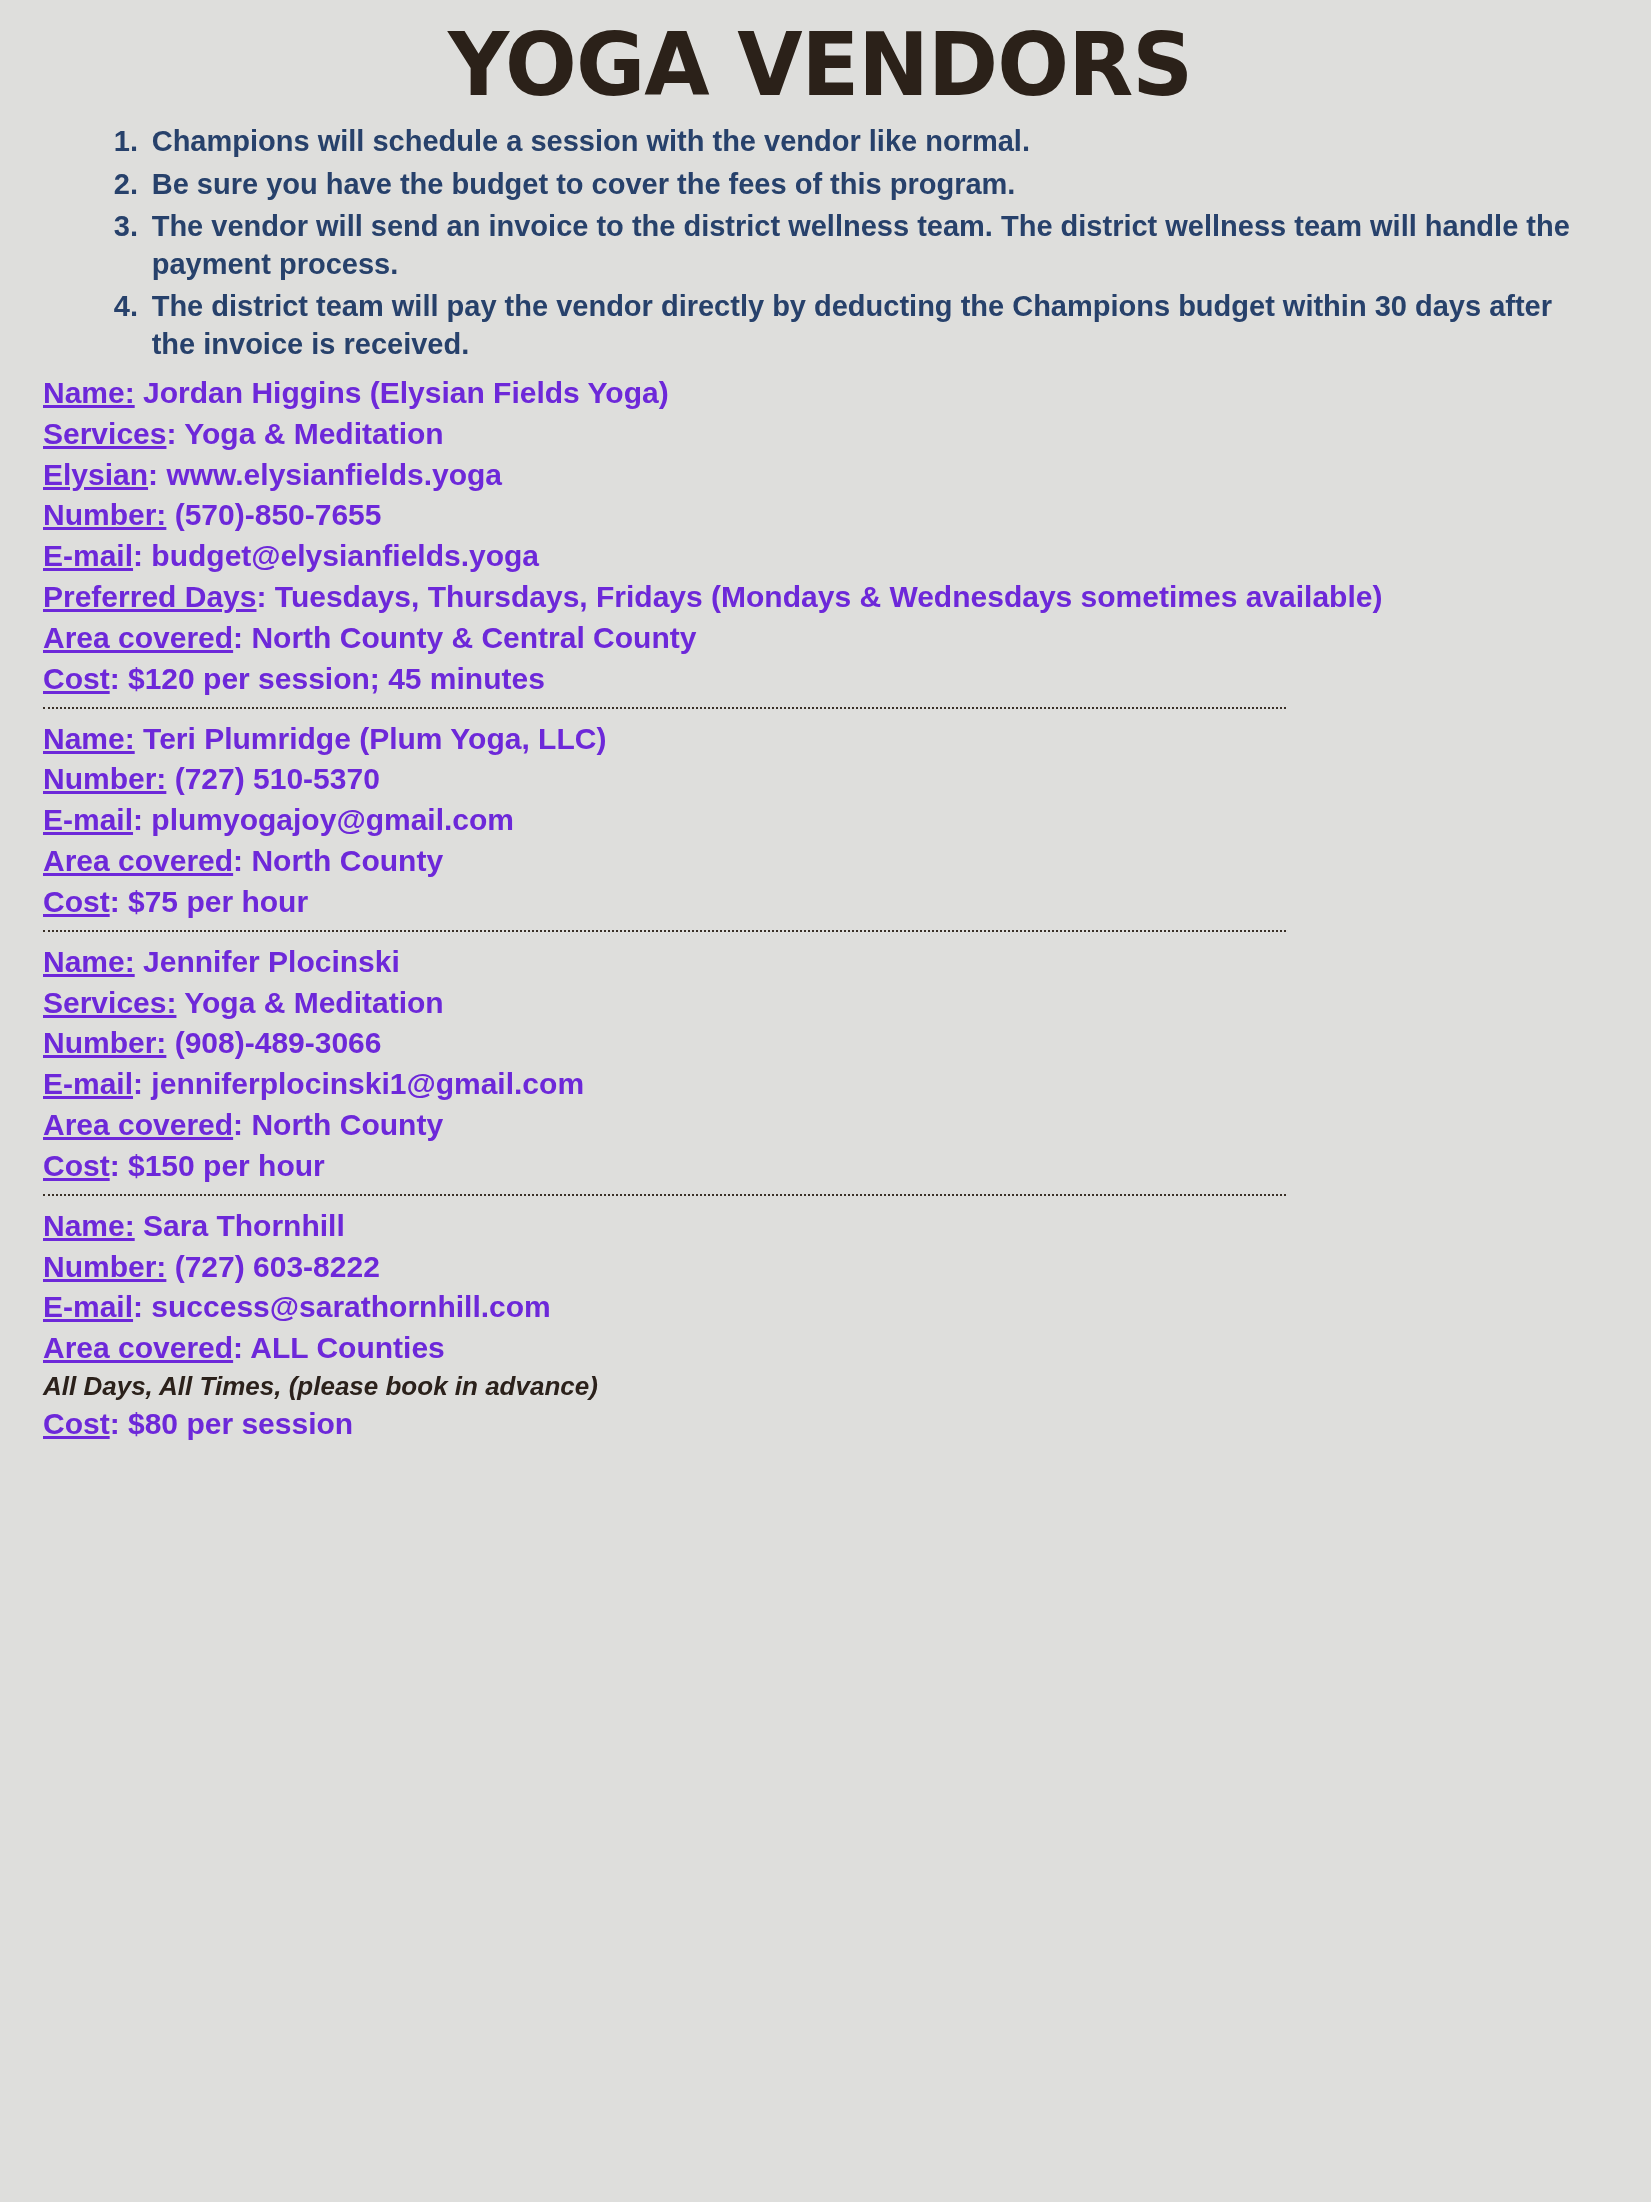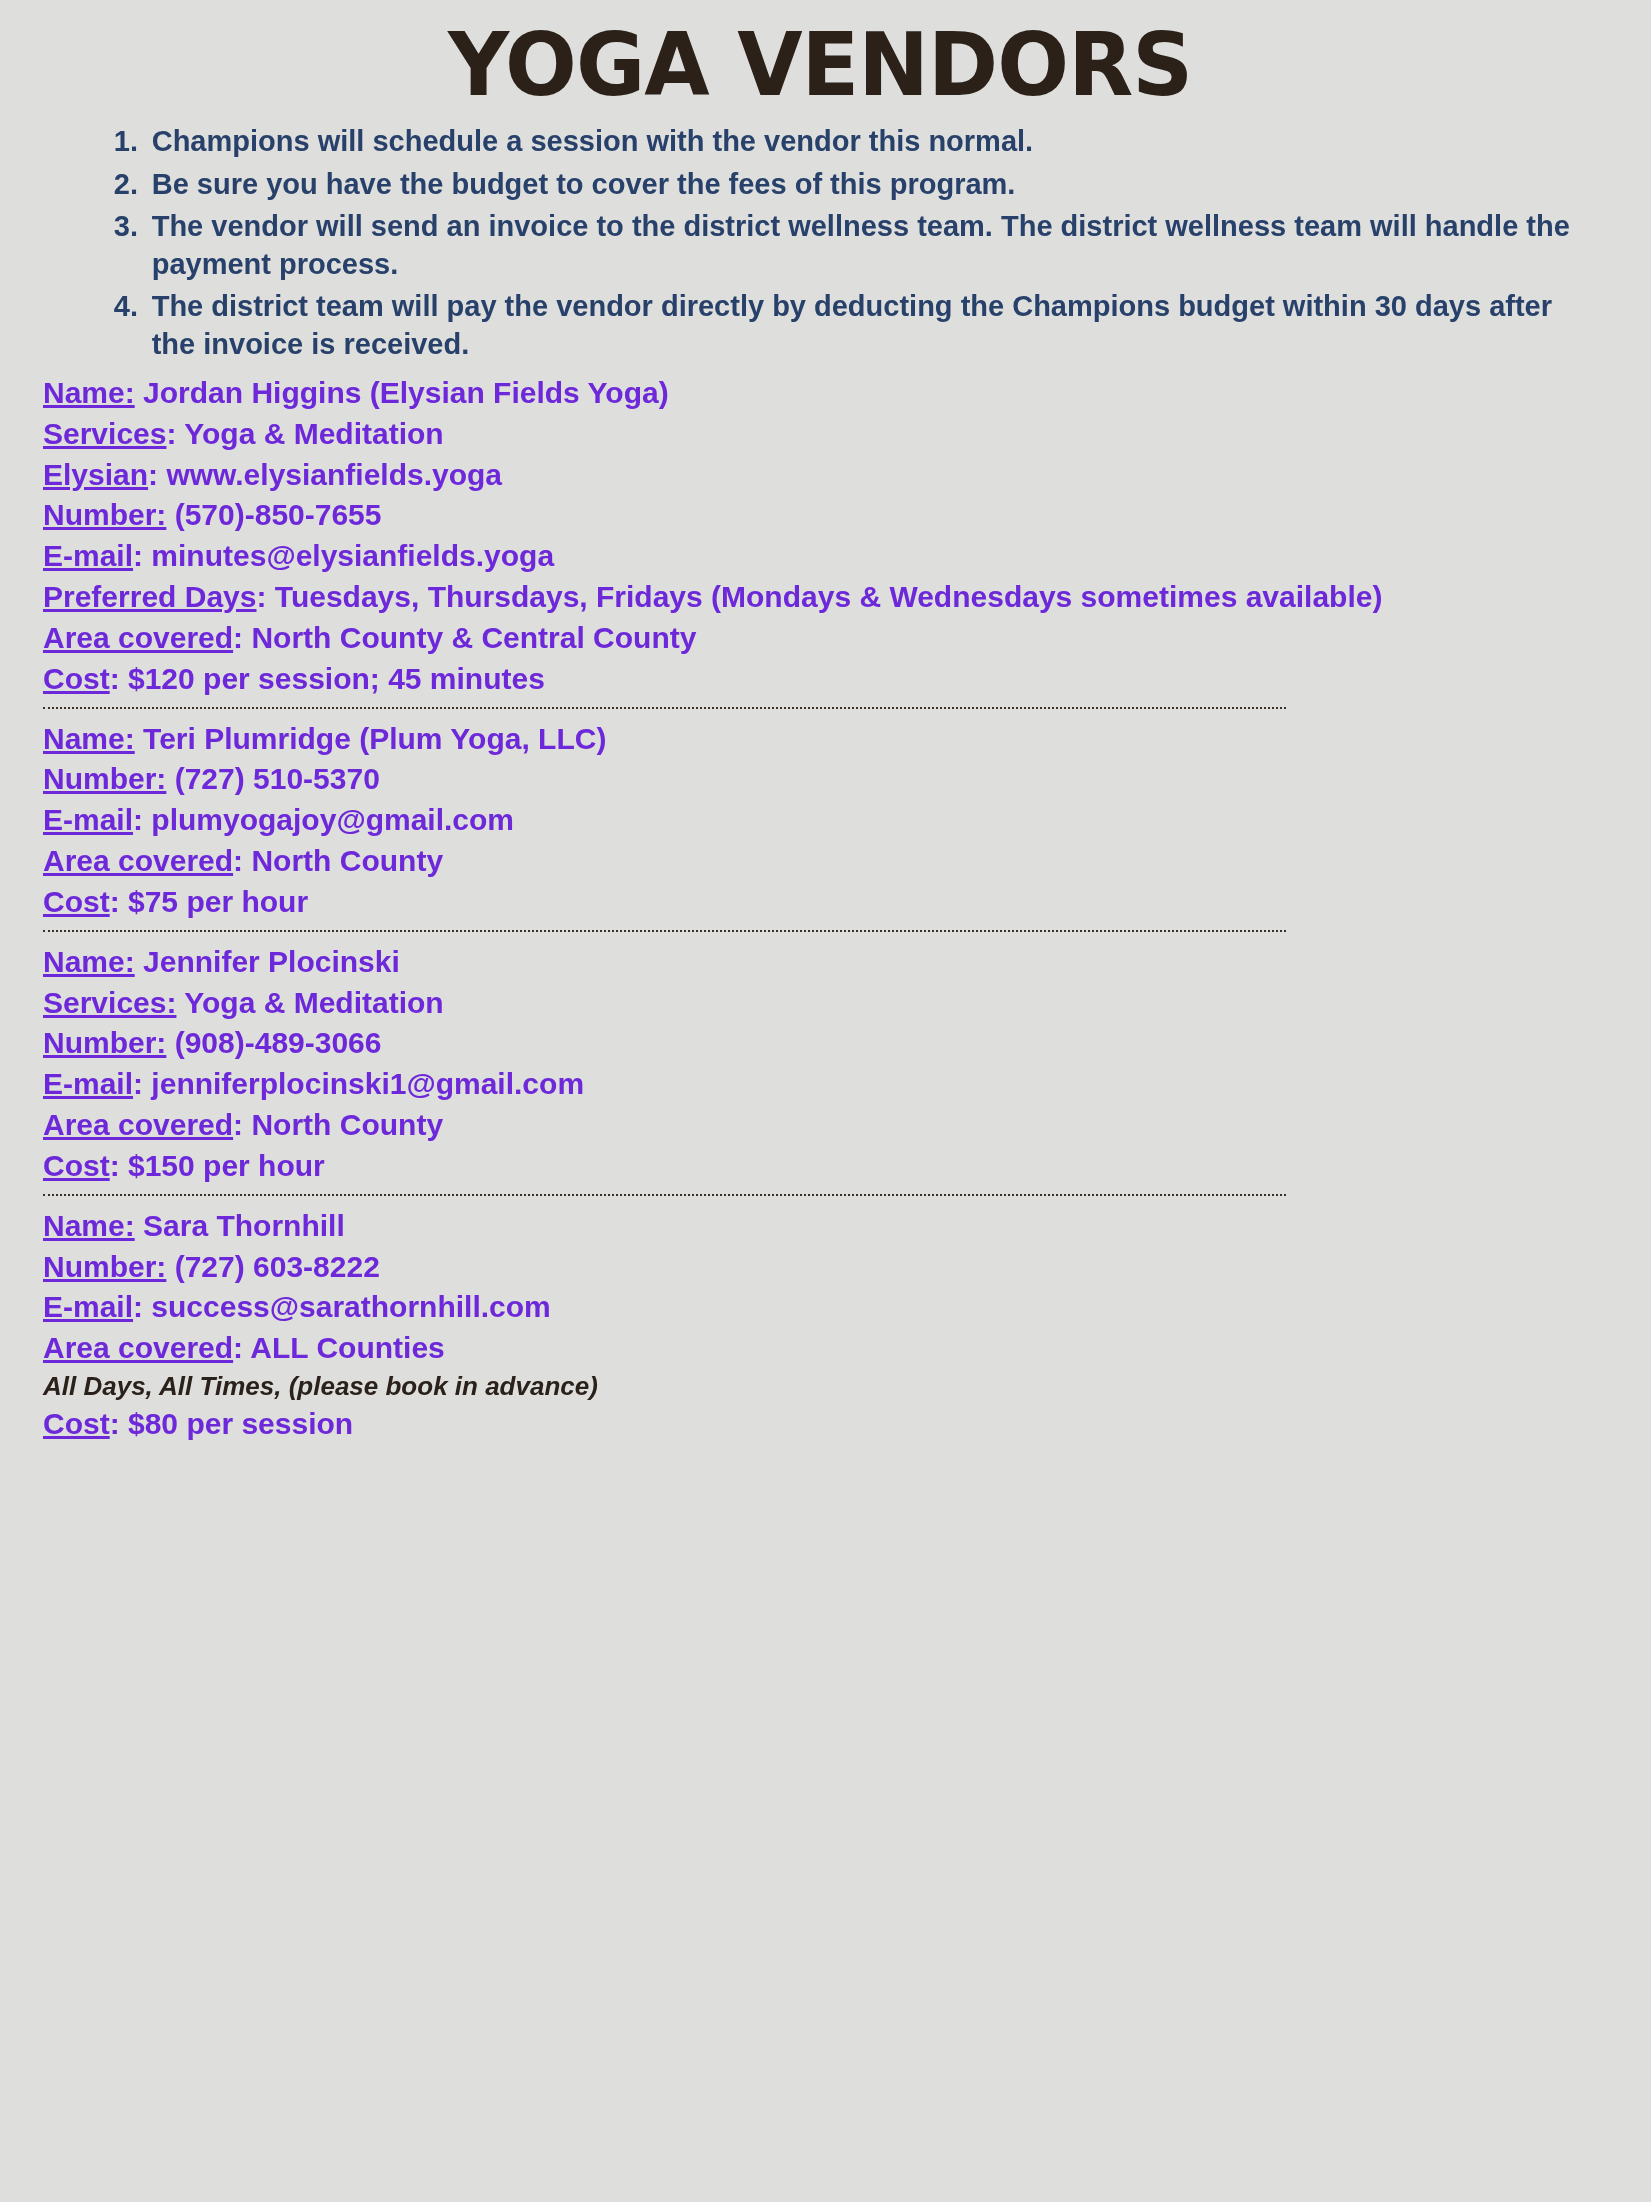--- a/index.html
+++ b/index.html
@@ -74,32 +74,32 @@
   }
 </style>
 </head>
 <body>
 
 <div class="page">
 
   <h1 class="title">YOGA VENDORS</h1>
 
   <ol class="intro">
-    <li>Champions will schedule a session with the vendor this normal.</li>
+    <li>Champions will schedule a session with the vendor like normal.</li>
     <li>Be sure you have the budget to cover the fees of this program.</li>
     <li>The vendor will send an invoice to the district wellness team. The district wellness team will handle the payment process.</li>
     <li>The district team will pay the vendor directly by deducting the Champions budget within 30 days after the invoice is received.</li>
   </ol>
 
   <div class="vendor">
     <div class="vline"><span class="lbl">Name:</span><span> Jordan Higgins (Elysian Fields Yoga)</span></div>
     <div class="vline"><span class="lbl">Services</span><span>: Yoga &amp; Meditation</span></div>
     <div class="vline"><span class="lbl">Elysian</span><span>: www.elysianfields.yoga</span></div>
     <div class="vline"><span class="lbl">Number:</span><span> (570)-850-7655</span></div>
-    <div class="vline"><span class="lbl">E-mail</span><span>: minutes@elysianfields.yoga</span></div>
+    <div class="vline"><span class="lbl">E-mail</span><span>: budget@elysianfields.yoga</span></div>
     <div class="vline"><span class="lbl">Preferred Days</span><span>: Tuesdays, Thursdays, Fridays (Mondays &amp; Wednesdays sometimes available)</span></div>
     <div class="vline"><span class="lbl">Area covered</span><span>: North County &amp; Central County</span></div>
     <div class="vline"><span class="lbl">Cost</span><span>: $120 per session; 45 minutes</span></div>
   </div>
 
   <hr class="divider">
 
   <div class="vendor">
     <div class="vline"><span class="lbl">Name:</span><span> Teri Plumridge (Plum Yoga, LLC)</span></div>
     <div class="vline"><span class="lbl">Number:</span><span> (727) 510-5370</span></div>

